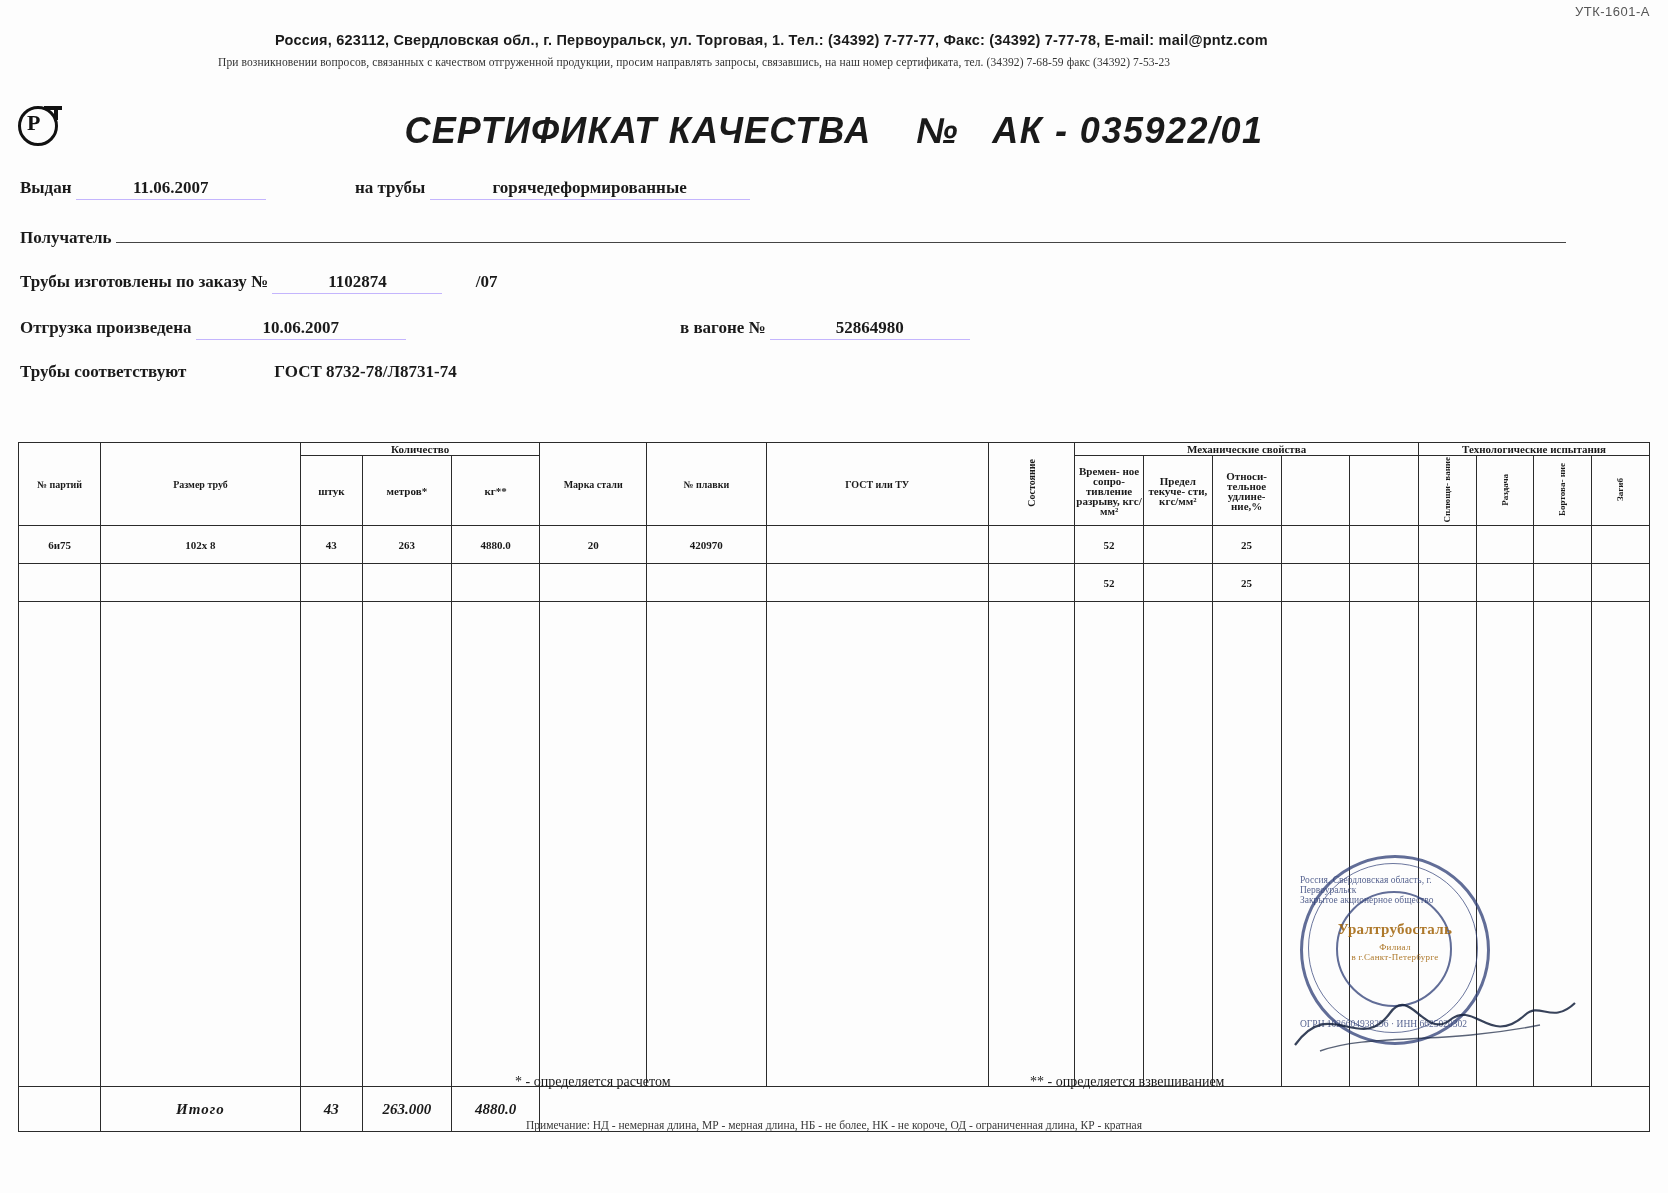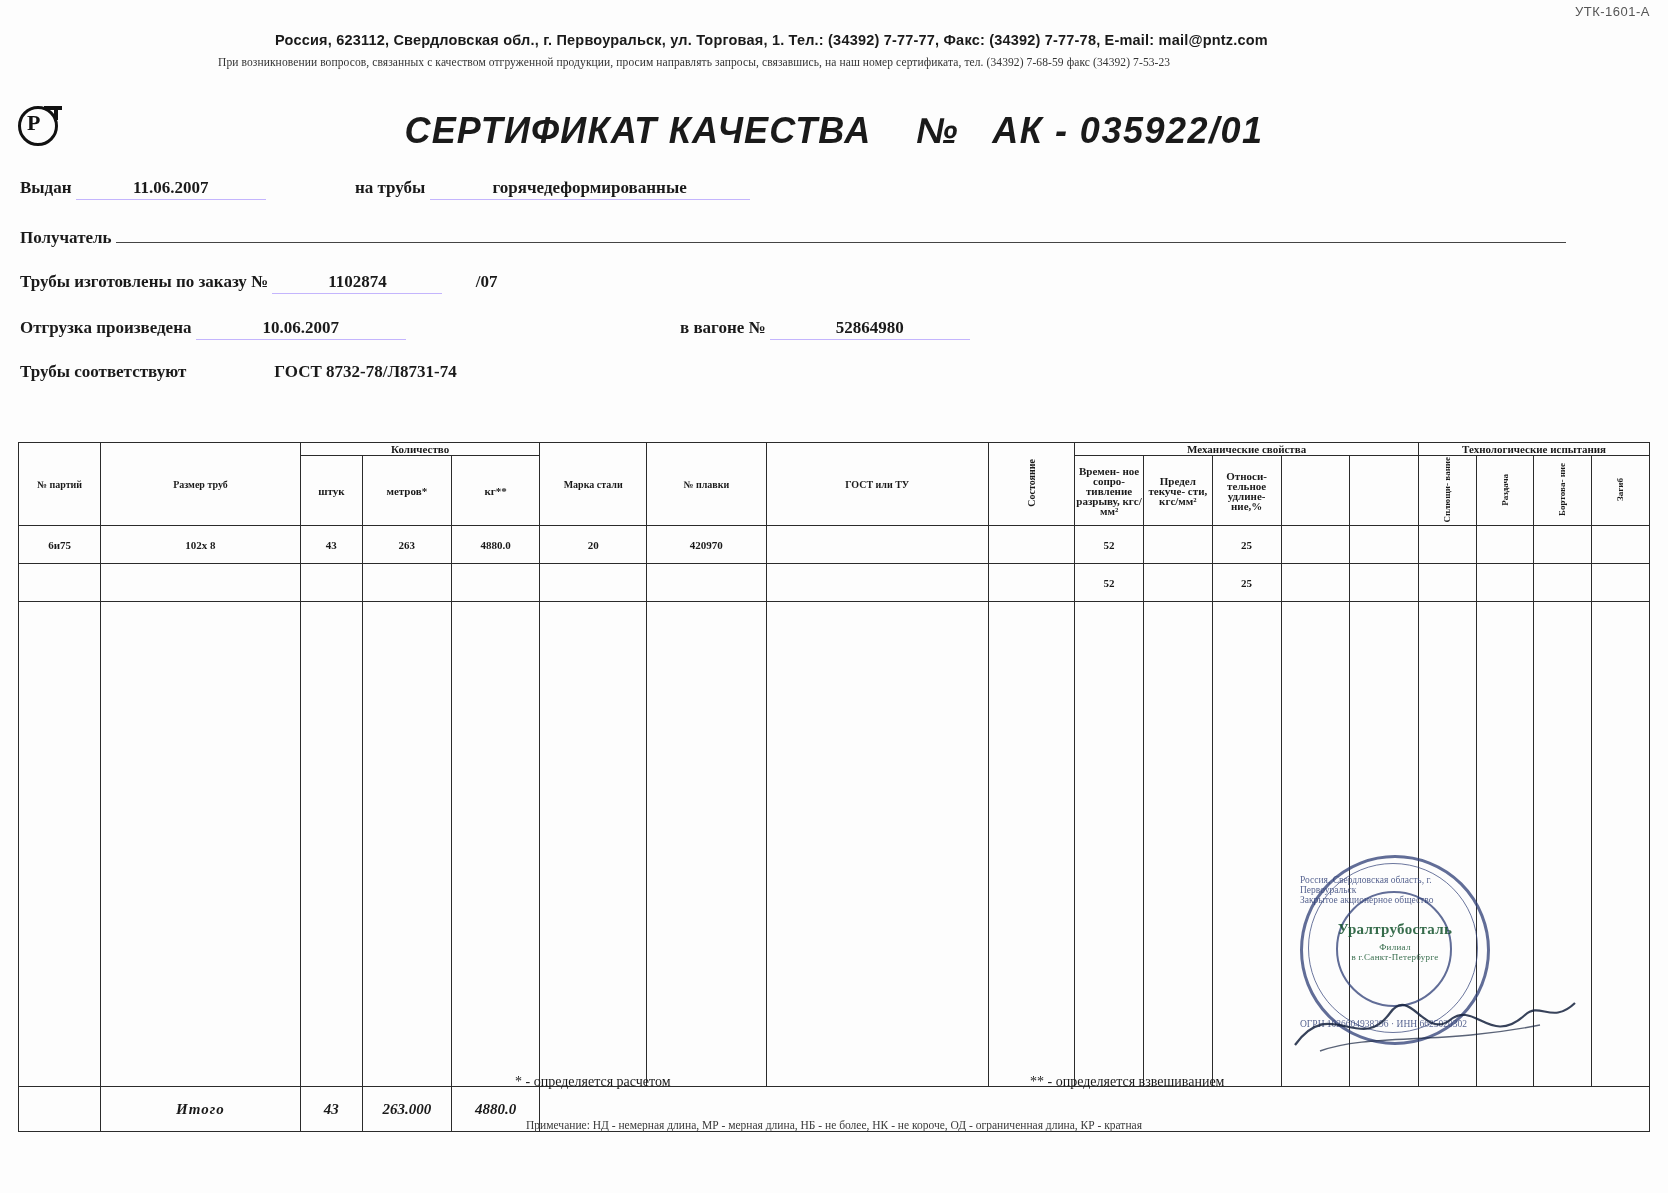--- a/index.html
+++ b/index.html
@@ -256,21 +256,21 @@
     opacity: 0.75;
   }
   .stamp .outer { left: 0; top: 0; width: 184px; height: 184px; }
   .stamp .mid   { position:absolute; left: 8px; top: 8px; width: 168px; height: 168px; border: 1px solid #2c3c74; border-radius:50%; opacity:.7;}
   .stamp .inner { left: 36px; top: 36px; width: 112px; height: 112px; border-width: 2px; }
   .stamp .ctr {
     position: absolute;
     left: 36px; top: 66px;
     width: 118px;
     text-align: center;
-    color: #14532d;
+    color: #a16207;
     font-family: "Liberation Serif", serif;
     font-weight: bold;
     font-size: 15px;
     opacity: .85;
     letter-spacing: .3px;
   }
   .stamp .ctr .s2 { font-size: 9px; font-weight: normal; display:block; margin-top: 4px;}
   .stamp .ctr .s3 { font-size: 9px; font-weight: normal; display:block;}
   .stamp .arc-top, .stamp .arc-bot {
     position: absolute;

